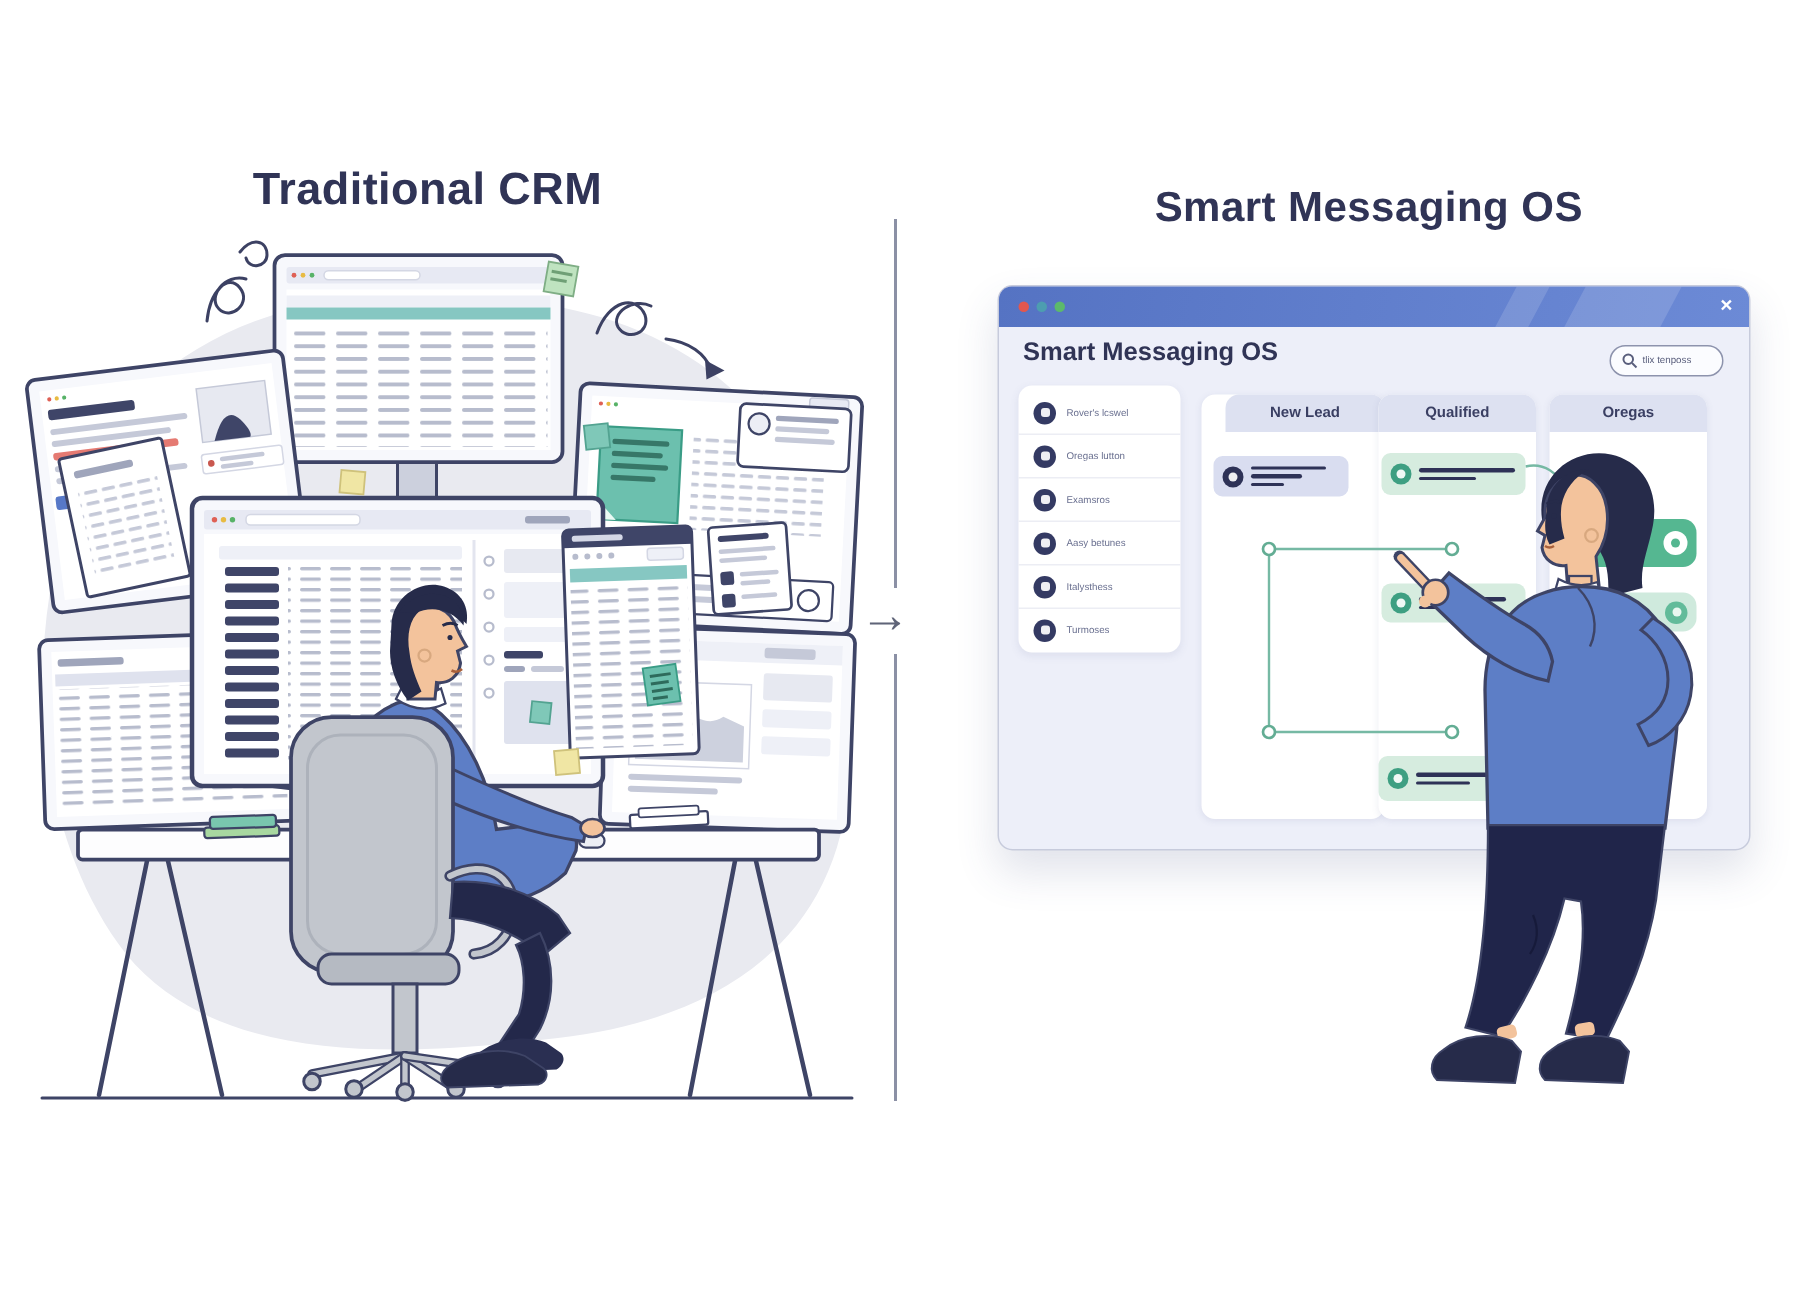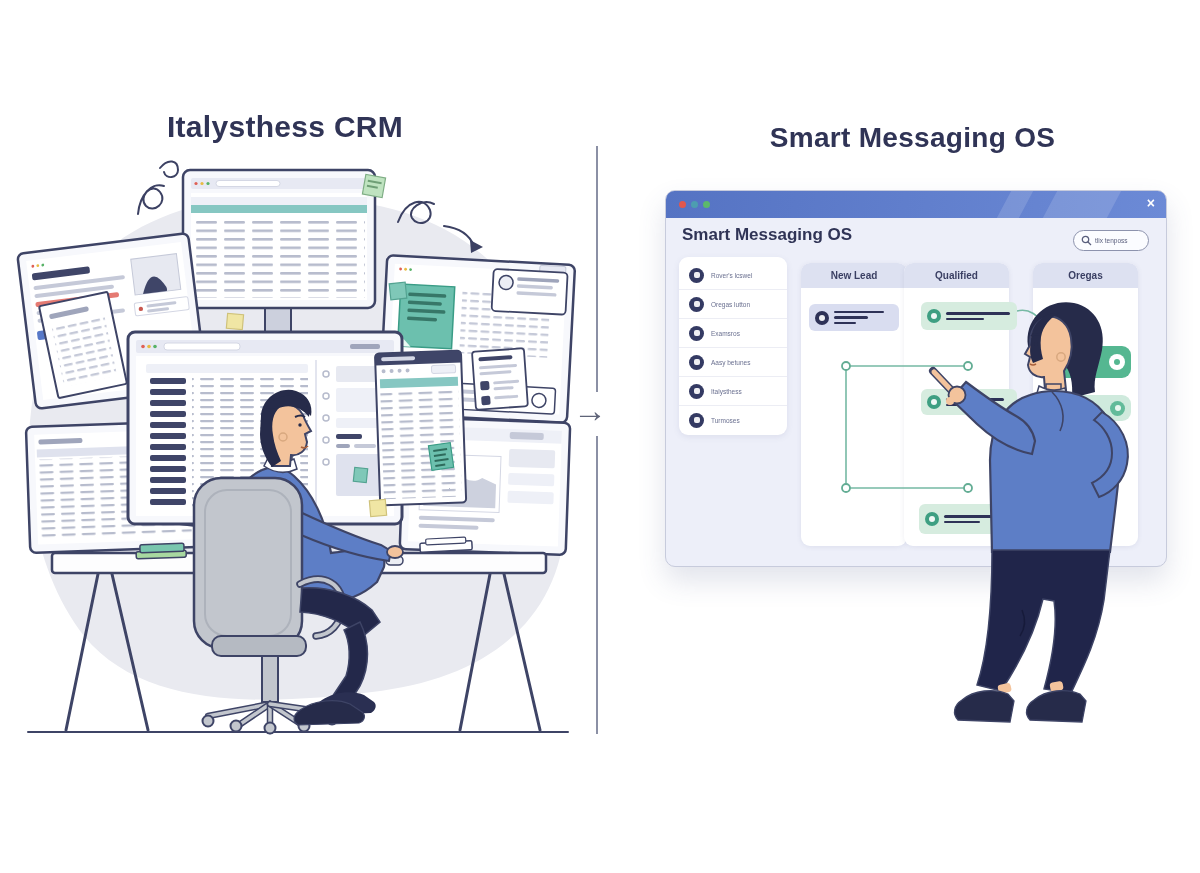--- a/index.html
+++ b/index.html
@@ -55,21 +55,21 @@
   .gcirc{width:15px;height:15px;border-radius:50%;background:#62bb9a;position:relative;}
   .gcirc::after{content:"";position:absolute;left:4.5px;top:4.5px;width:6px;height:6px;border-radius:50%;background:#e9f7f0;}
   .gbar{width:34px;height:2.4px;border-radius:2px;background:#9fb9ac;}
   .connector{position:absolute;left:0;top:0;pointer-events:none;}
 </style>
 </head>
 <body>
 
 <div class="canvas">
 
-  <div class="scene-title title-left">Italysthess CRM</div>
+  <div class="scene-title title-left">Traditional CRM</div>
   <div class="scene-title title-right">Smart Messaging OS</div>
 
   <div class="divider-seg" style="top:146px;height:246px;"></div>
   <div class="divider-seg" style="top:436px;height:298px;"></div>
   <div class="divider-arrow">→</div>
 
   <svg class="left-svg" width="600" height="600" viewBox="0 140 600 600">
     <defs>
       <pattern id="pRows" width="12" height="7.5" patternUnits="userSpaceOnUse">
           <rect width="9" height="2.4" rx="1.2" fill="#c5c9d8"></rect>
@@ -402,26 +402,26 @@
       <div class="side-row">
           <span class="side-icon"></span>
           <span class="side-label">Italysthess</span>
         </div>
       <div class="side-row">
           <span class="side-icon"></span>
           <span class="side-label">Turmoses</span>
         </div>
     </div>
 
-    <div class="kcol" style="left:135px;width:106px;">
+    <div class="kcol" style="left:135px;width:106px;padding-left:16px;">
       <div class="kcol-head">
           <span>New Lead</span>
         </div>
     </div>
-    <div class="kcol" style="left:238px;width:105px;">
+    <div class="kcol" style="left:253px;width:105px;">
       <div class="kcol-head">
           <span>Qualified</span>
         </div>
     </div>
     <div class="kcol" style="left:367px;width:105px;">
       <div class="kcol-head">
           <span>Oregas</span>
         </div>
     </div>
 

